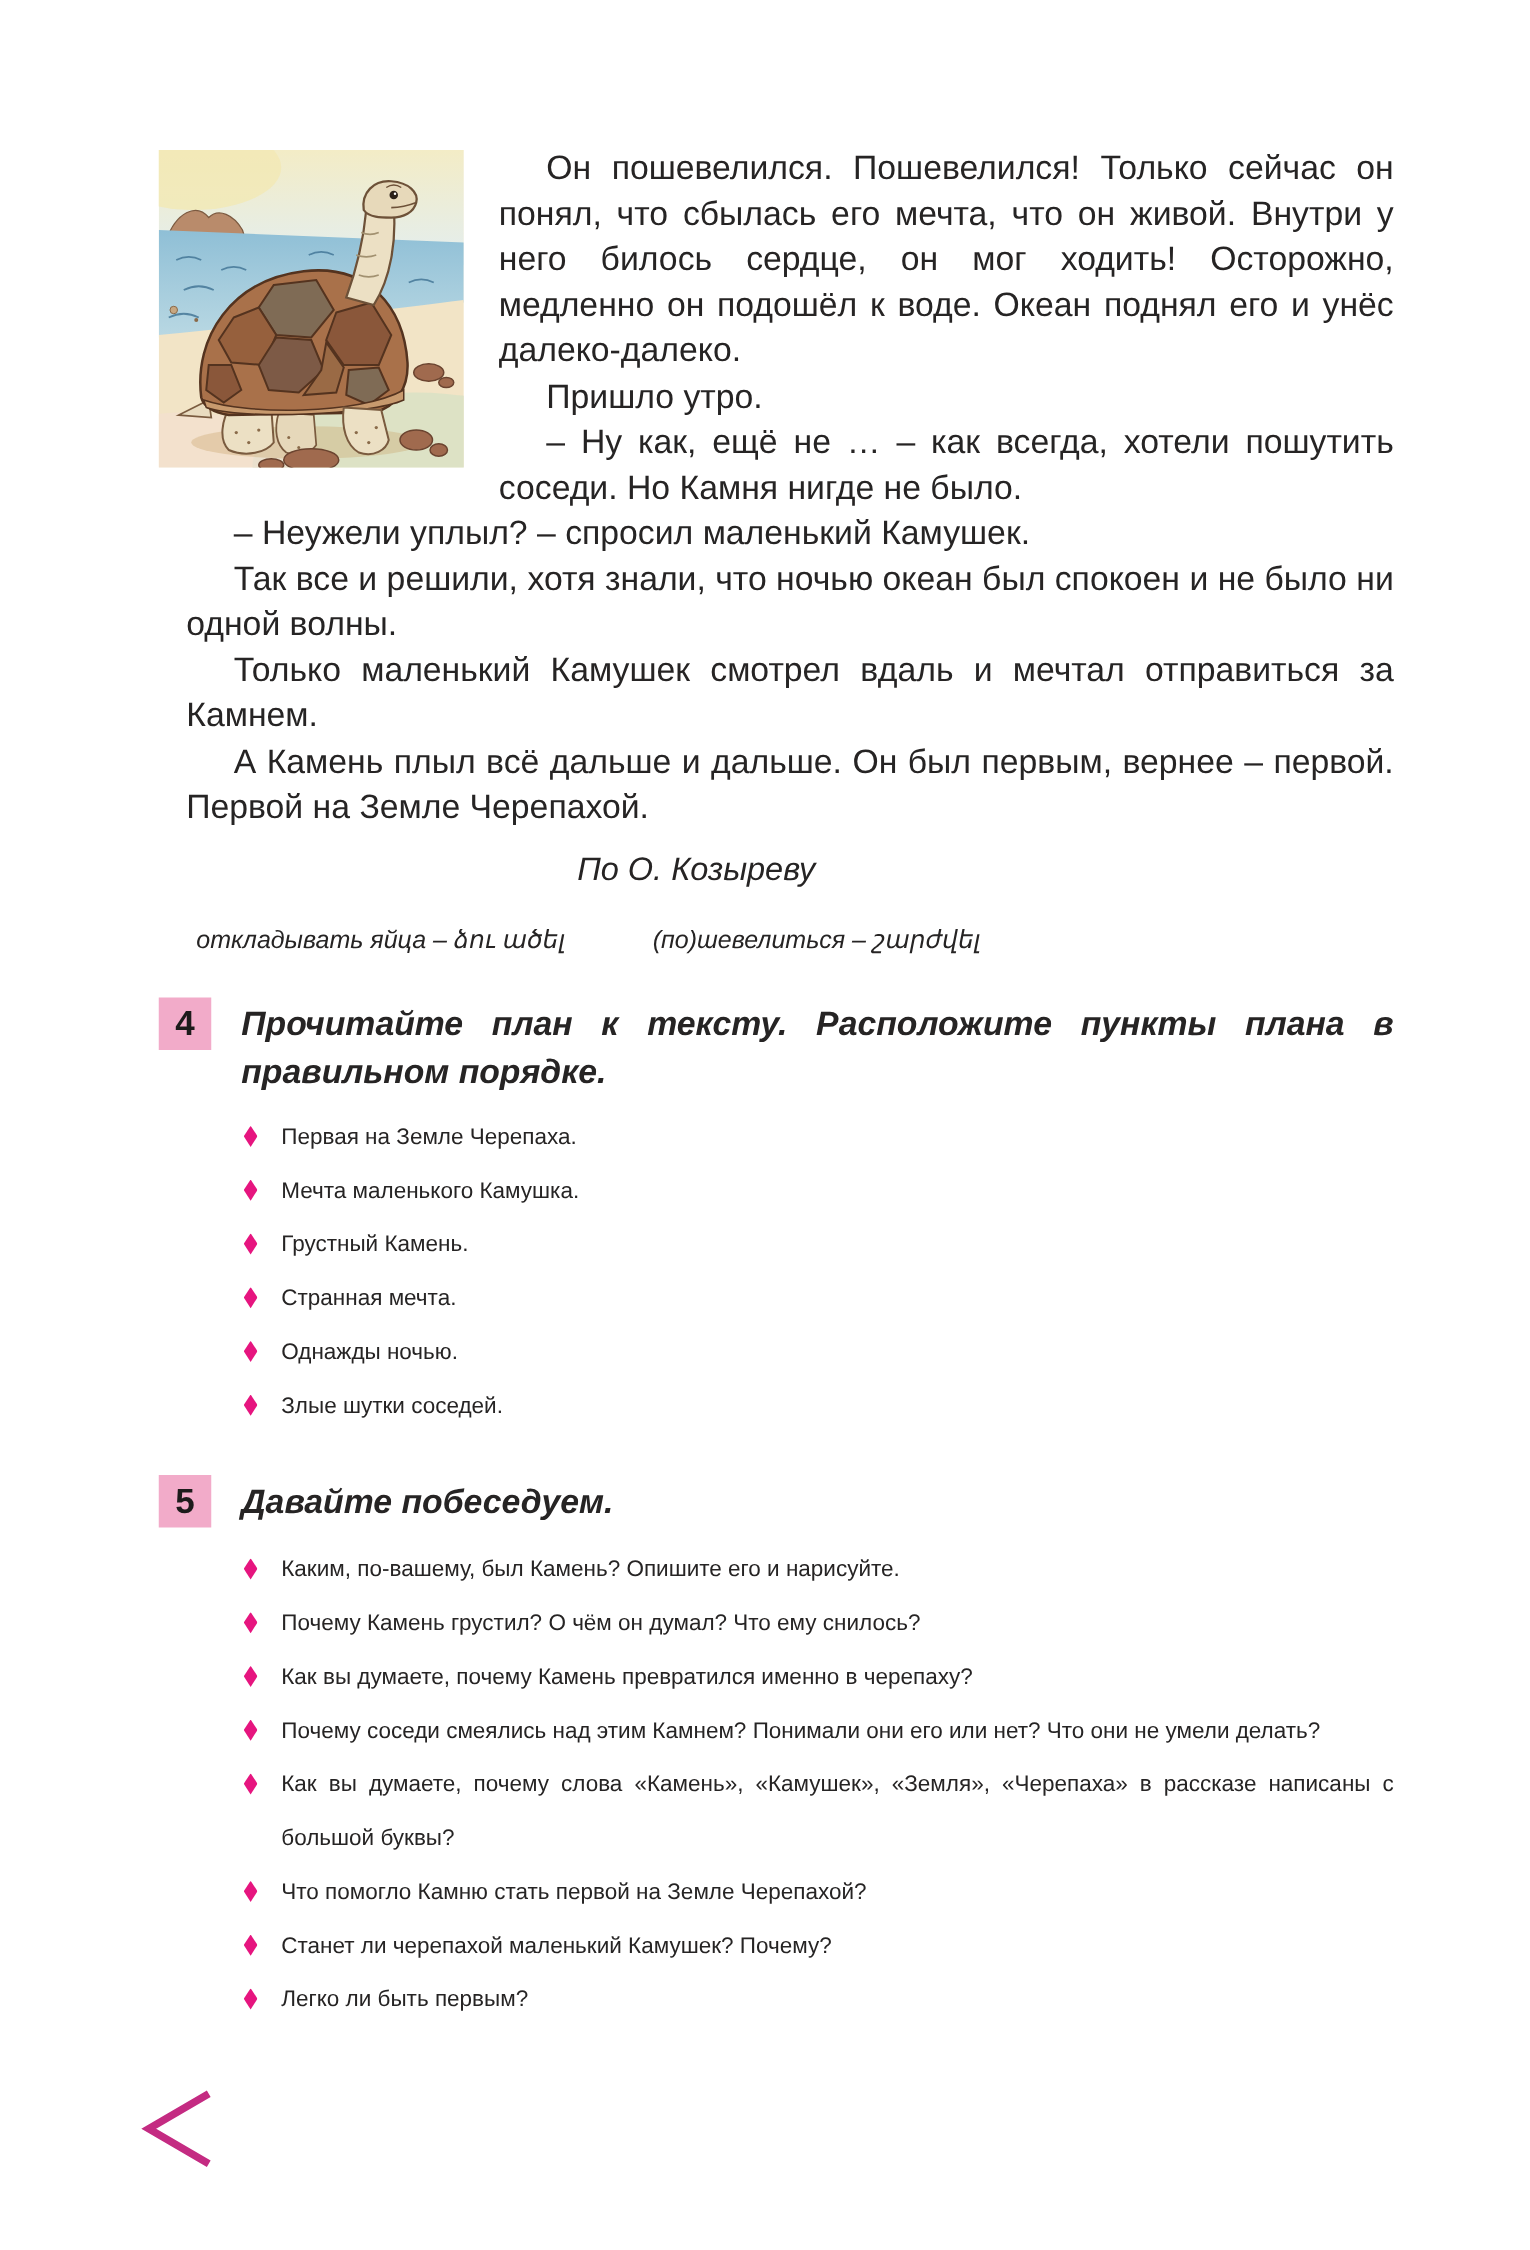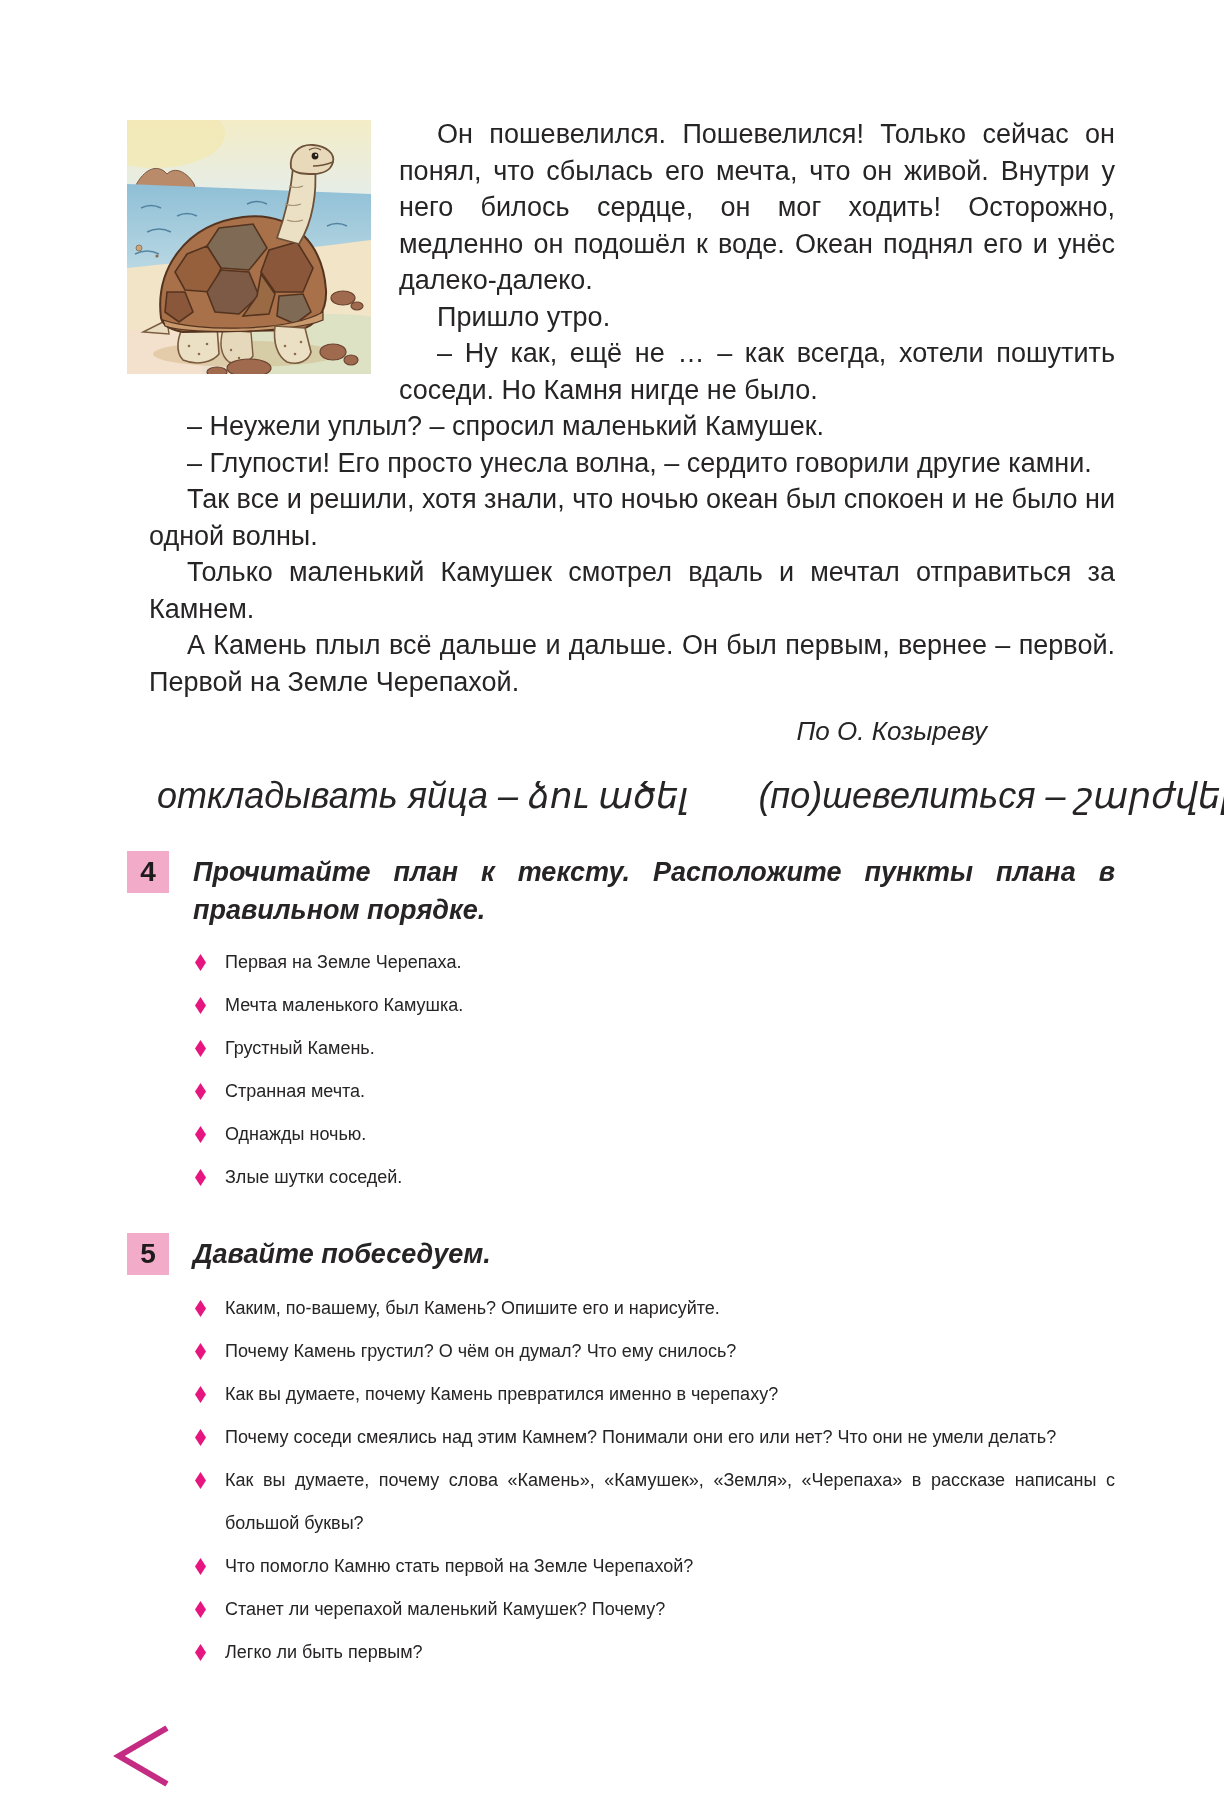--- a/index.html
+++ b/index.html
@@ -26,31 +26,31 @@
   .story p {
     margin: 0;
     text-indent: 38px;
     text-align: justify;
     font-size: 27px;
     line-height: 36.5px;
     padding-left: 22px;
   }
   .attribution {
     clear: both;
-    text-align: right;
+    text-align: center;
     font-style: italic;
     font-size: 26px;
     padding-right: 128px;
     margin-top: 16px;
   }
   .vocab {
     display: flex;
     gap: 70px;
     font-style: italic;
-    font-size: 36px;
+    font-size: 20px;
     margin: 28px 0 0 30px;
     white-space: nowrap;
   }
   
   .exercise { margin-top: 32px; }
   .ex-header { display: flex; gap: 24px; align-items: flex-start; }
   .ex-number {
     flex: none;
     width: 42px; height: 42px;
     background: #f2abc9;
@@ -183,21 +183,20 @@
         <ellipse cx="224" cy="240" rx="7" ry="5"></ellipse>
         <ellipse cx="122" cy="248" rx="22" ry="9"></ellipse>
         <ellipse cx="90" cy="252" rx="10" ry="5"></ellipse>
       </g>
     </svg>
 
     <p>Он пошевелился. Пошевелился! Только сейчас он понял, что сбылась его мечта, что он живой. Внутри у него билось сердце, он мог ходить! Осторожно, медленно он подошёл к воде. Океан поднял его и унёс далеко-далеко.</p>
     <p>Пришло утро.</p>
     <p>– Ну как, ещё не … – как всегда, хотели пошутить соседи. Но Камня нигде не было.</p>
     <p>– Неужели уплыл? – спросил маленький Камушек.</p>
-    <p>– Глупости! Его просто унесла волна, – сердито говорили другие камни.</p>
     <p>Так все и решили, хотя знали, что ночью океан был спокоен и не было ни одной волны.</p>
     <p>Только маленький Камушек смотрел вдаль и мечтал отправиться за Камнем.</p>
     <p>А Камень плыл всё дальше и дальше. Он был первым, вернее – первой. Первой на Земле Черепахой.</p>
   </section>
 
   <div class="attribution">По  О. Козыреву</div>
 
   <div class="vocab">
     <span>откладывать яйца – ձու ածել</span>
     <span>(по)шевелиться – շարժվել</span>

